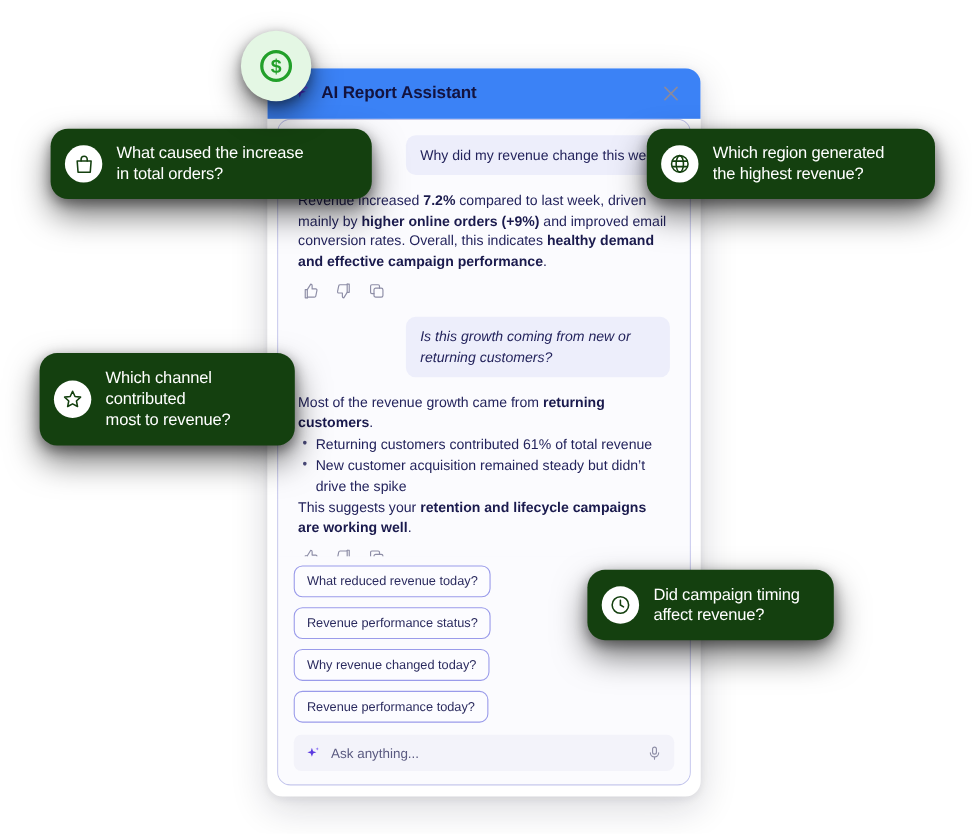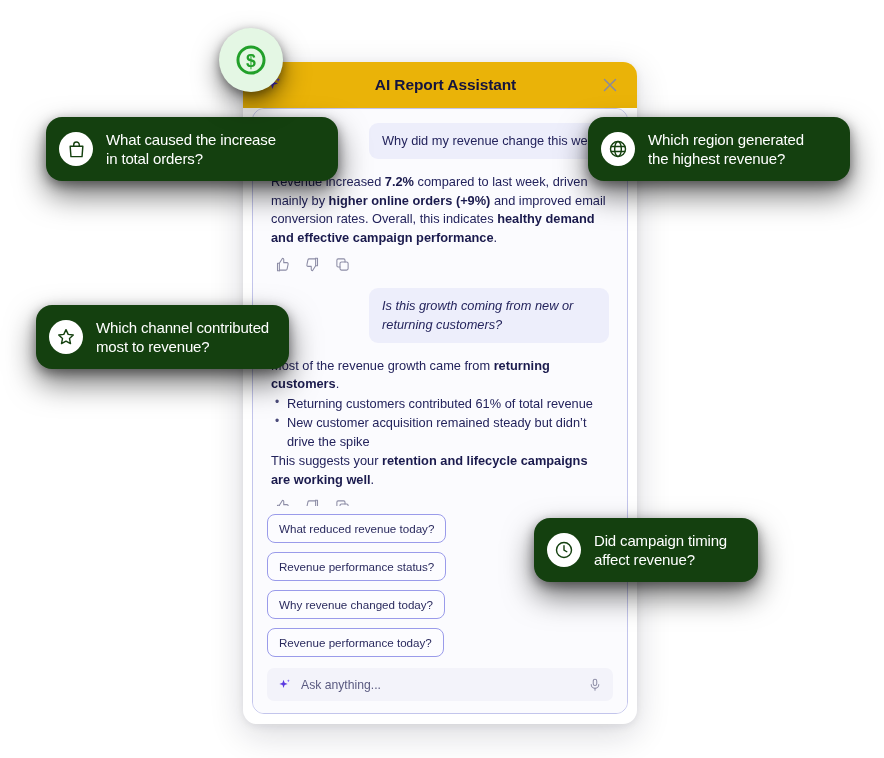--- a/index.html
+++ b/index.html
@@ -18,24 +18,23 @@
     width: 394px; height: 662px;
     background: #ffffff;
     border-radius: 14px;
     box-shadow: 0 10px 34px rgba(20,20,45,.16), 0 2px 8px rgba(20,20,45,.08);
     overflow: hidden;
   }
   .panel-header {
     height: 46px;
     display: flex; align-items: center;
     padding: 0 16px 0 22px;
-    background: #eab308;
+    background: #3b82f6;
     position: relative;
     z-index: 4;
-    text-align: center;
   }
   .hdr-sparkle { width: 18px; height: 18px; margin-right: 9px; flex: 0 0 auto; display:block; }
   .hdr-title {
     font-size: 15.5px; font-weight: 700; color: #13133f;
     letter-spacing: -0.1px; flex: 1 1 auto;
   }
   .close-btn {
     width: 22px; height: 22px; flex: 0 0 auto;
     display: flex; align-items: center; justify-content: center;
     cursor: pointer;
@@ -280,21 +279,21 @@
       <svg width="20" height="20" viewBox="0 0 24 24" fill="none" stroke="#14400f" stroke-width="1.7">
         <circle cx="12" cy="12" r="9"></circle>
         <ellipse cx="12" cy="12" rx="4" ry="9"></ellipse>
         <path d="M3.3 9h17.4M3.3 15h17.4"></path>
       </svg>
     </div>
     <div class="fcard-text">Which region generated
 the highest revenue?</div>
   </div>
 
-  <div class="fcard" style="left:36px; top:305px; width:253px;">
+  <div class="fcard" style="left:36px; top:321px; width:232px;">
     <div class="fcard-icon">
       <svg width="20" height="20" viewBox="0 0 24 24" fill="none" stroke="#14400f" stroke-width="1.7" stroke-linejoin="round">
         <path d="M12 3.2l2.65 5.7 6.05.75-4.5 4.2 1.2 6.05L12 17l-5.4 2.9 1.2-6.05-4.5-4.2 6.05-.75L12 3.2z"></path>
       </svg>
     </div>
     <div class="fcard-text">Which channel contributed
 most to revenue?</div>
   </div>
 
 

